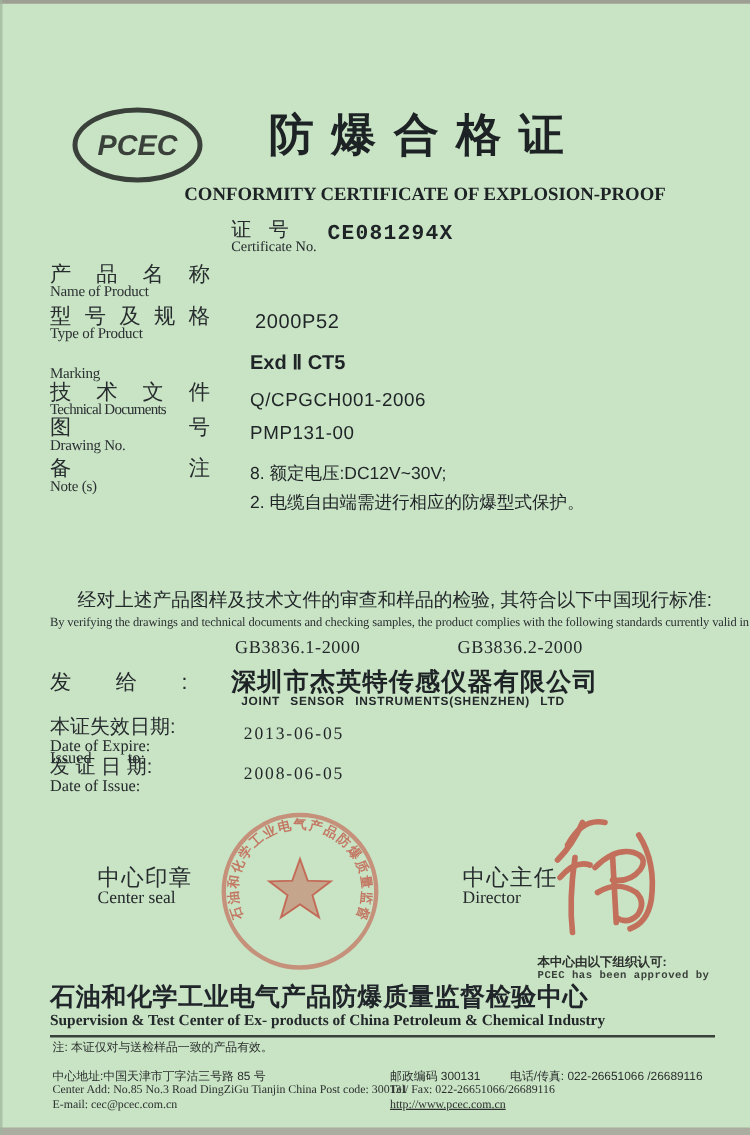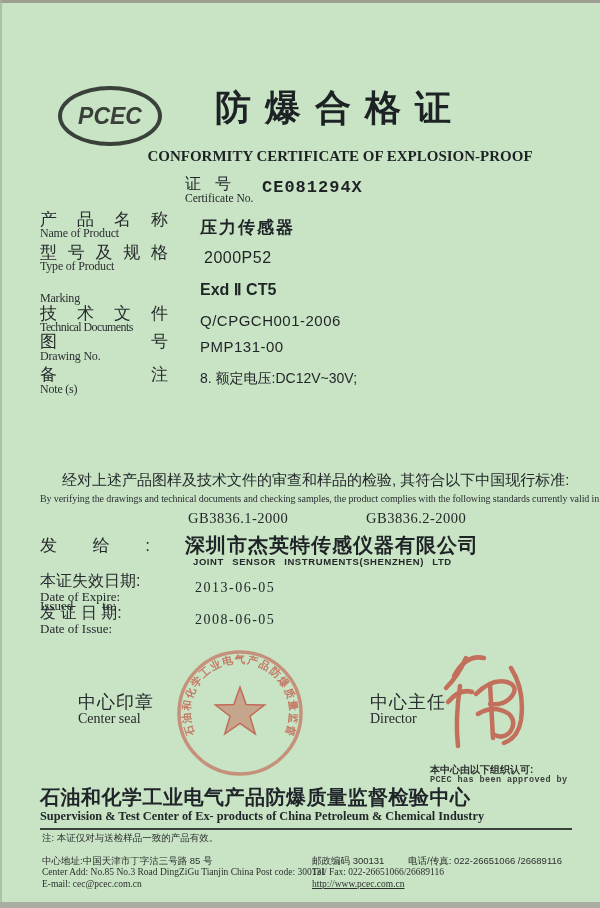--- a/index.html
+++ b/index.html
@@ -82,40 +82,40 @@
   </div>
   <div class="abs cert-title">防爆合格证</div>
   <div class="abs cert-subtitle serif">CONFORMITY CERTIFICATE OF EXPLOSION-PROOF</div>
 
   <div class="abs certno-zh">证号</div>
   <div class="abs certno-en serif">Certificate No.</div>
   <div class="abs certno-val mono">CE081294X</div>
 
   <div class="abs zh-label" style="left:40px;top:208px">产品名称</div>
   <div class="abs en-label" style="left:40px;top:226px">Name of Product</div>
-  <div class="abs fval" style="left:200px;top:216px;font-size:17px;font-weight:600;letter-spacing:2px">压力传感器</div>
 
   <div class="abs zh-label" style="left:40px;top:241px">型号及规格</div>
   <div class="abs en-label" style="left:40px;top:259px">Type of Product</div>
   <div class="abs fval" style="left:204px;top:249px;font-size:16px;letter-spacing:.5px">2000P52</div>
 
   <div class="abs en-label" style="left:40px;top:291px">Marking</div>
   <div class="abs fval" style="left:200px;top:280px;font-size:16px;font-weight:bold">Exd Ⅱ CT5</div>
 
   <div class="abs zh-label" style="left:40px;top:302px">技术文件</div>
   <div class="abs en-label" style="left:40px;top:320px;letter-spacing:-0.6px">Technical Documents</div>
   <div class="abs fval" style="left:200px;top:312px;font-size:15px;letter-spacing:.5px">Q/CPGCH001-2006</div>
 
   <div class="abs zh-label" style="left:40px;top:330px">图号</div>
   <div class="abs en-label" style="left:40px;top:349px">Drawing No.</div>
   <div class="abs fval" style="left:200px;top:338px;font-size:15px;letter-spacing:.5px">PMP131-00</div>
 
   <div class="abs zh-label" style="left:40px;top:363px">备注</div>
   <div class="abs en-label" style="left:40px;top:382px">Note (s)</div>
   <div class="abs fval" style="left:200px;top:370px;font-size:14px">8. 额定电压:DC12V~30V;</div>
+  <div class="abs fval" style="left:200px;top:393px;font-size:14px">2. 电缆自由端需进行相应的防爆型式保护。</div>
 
   <div class="abs stmt-zh">经对上述产品图样及技术文件的审查和样品的检验, 其符合以下中国现行标准:</div>
   <div class="abs stmt-en serif">By verifying the drawings and technical documents and checking samples, the product complies with the following standards currently valid in P. R.China:</div>
   <div class="abs std serif" style="left:188px;top:510px">GB3836.1-2000</div>
   <div class="abs std serif" style="left:366px;top:510px">GB3836.2-2000</div>
 
   <div class="abs issued-zh">发给:</div>
   <div class="abs issued-en serif">Issued to:</div>
   <div class="abs company-zh">深圳市杰英特传感仪器有限公司</div>
   <div class="abs company-en">JOINT SENSOR INSTRUMENTS(SHENZHEN) LTD</div>

